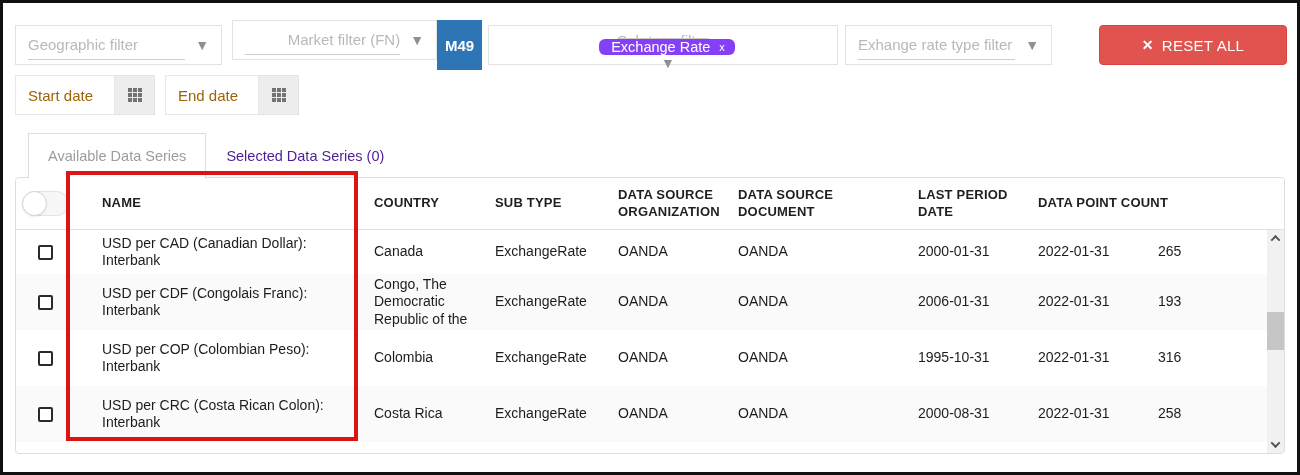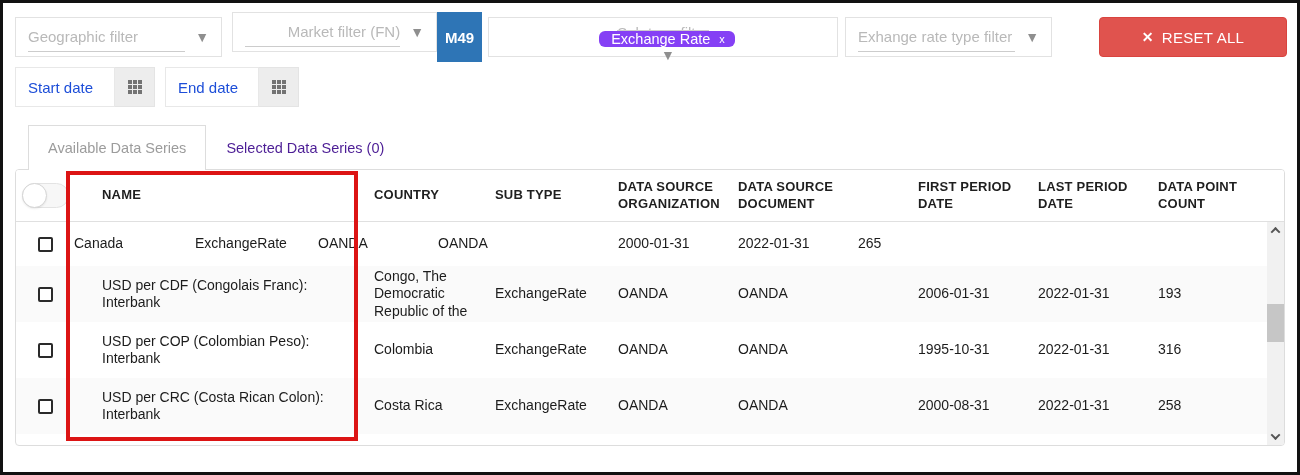--- a/index.html
+++ b/index.html
@@ -10,21 +10,21 @@
     position: relative;
     width: 1300px; height: 475px;
     border: 3px solid #111;
     background: #fff;
     overflow: hidden;
   }
 
   
   .filters {
     display: flex; align-items: center;
-    margin: 14px 10px 0 12px; height: 40px;
+    margin: 22px 10px 0 12px; height: 40px;
   }
   .filter-box {
     display: flex; align-items: center;
     height: 40px; border: 1px solid #e2e2e2;
     padding: 0 12px; background: #fff;
   }
   .filter-box .ph {
     flex: 1; color: #b9b9b9; font-size: 15px;
     border-bottom: 1px solid #ccc; padding-bottom: 6px;
     margin-top: 6px; white-space: nowrap; overflow: hidden;
@@ -58,21 +58,21 @@
     font-family: "Liberation Sans", sans-serif;
   }
   .reset-btn .x-icon { font-size: 14px; margin-right: 8px; font-weight: 700; }
 
   
   .dates { display: flex; margin: 10px 0 0 12px; height: 40px; }
   .date-group { display: flex; margin-right: 10px; }
   .date-input {
     height: 40px; border: 1px solid #e8e8e8; background: #fff;
     display: flex; align-items: center; padding: 14px 12px;
-    color: #1d4ed8; font-size: 15px;
+    color: #a16207; font-size: 15px;
   }
   .date-start { width: 100px; }
   .date-end { width: 94px; }
   .cal-btn {
     width: 40px; height: 40px; background: #ededed; border: 1px solid #e4e4e4;
     border-left: none; display: flex; align-items: center; justify-content: center;
     cursor: pointer;
   }
 
   
@@ -255,30 +255,30 @@
       <div class="c-check">
         <div class="toggle">
           <div class="knob"></div>
         </div>
       </div>
       <div class="th c-name">NAME</div>
       <div class="th c-country">COUNTRY</div>
       <div class="th c-subtype">SUB TYPE</div>
       <div class="th c-org">DATA SOURCE ORGANIZATION</div>
       <div class="th c-doc">DATA SOURCE DOCUMENT</div>
-      <div class="th c-first">FIRST PERIOD DATE</div>
       <div class="th c-last">LAST PERIOD DATE</div>
       <div class="th c-count">DATA POINT COUNT</div>
     </div>
 
     <div class="tbody">
       <div class="tr r1">
         <div class="c-check">
             <div class="cbx"></div>
           </div>
+        <div class="td c-name">USD per CAD (Canadian Dollar): Interbank</div>
         <div class="td c-country">Canada</div>
         <div class="td c-subtype">ExchangeRate</div>
         <div class="td c-org">OANDA</div>
         <div class="td c-doc">OANDA</div>
         <div class="td c-first">2000-01-31</div>
         <div class="td c-last">2022-01-31</div>
         <div class="td c-count">265</div>
       </div>
 
       <div class="tr r2">

